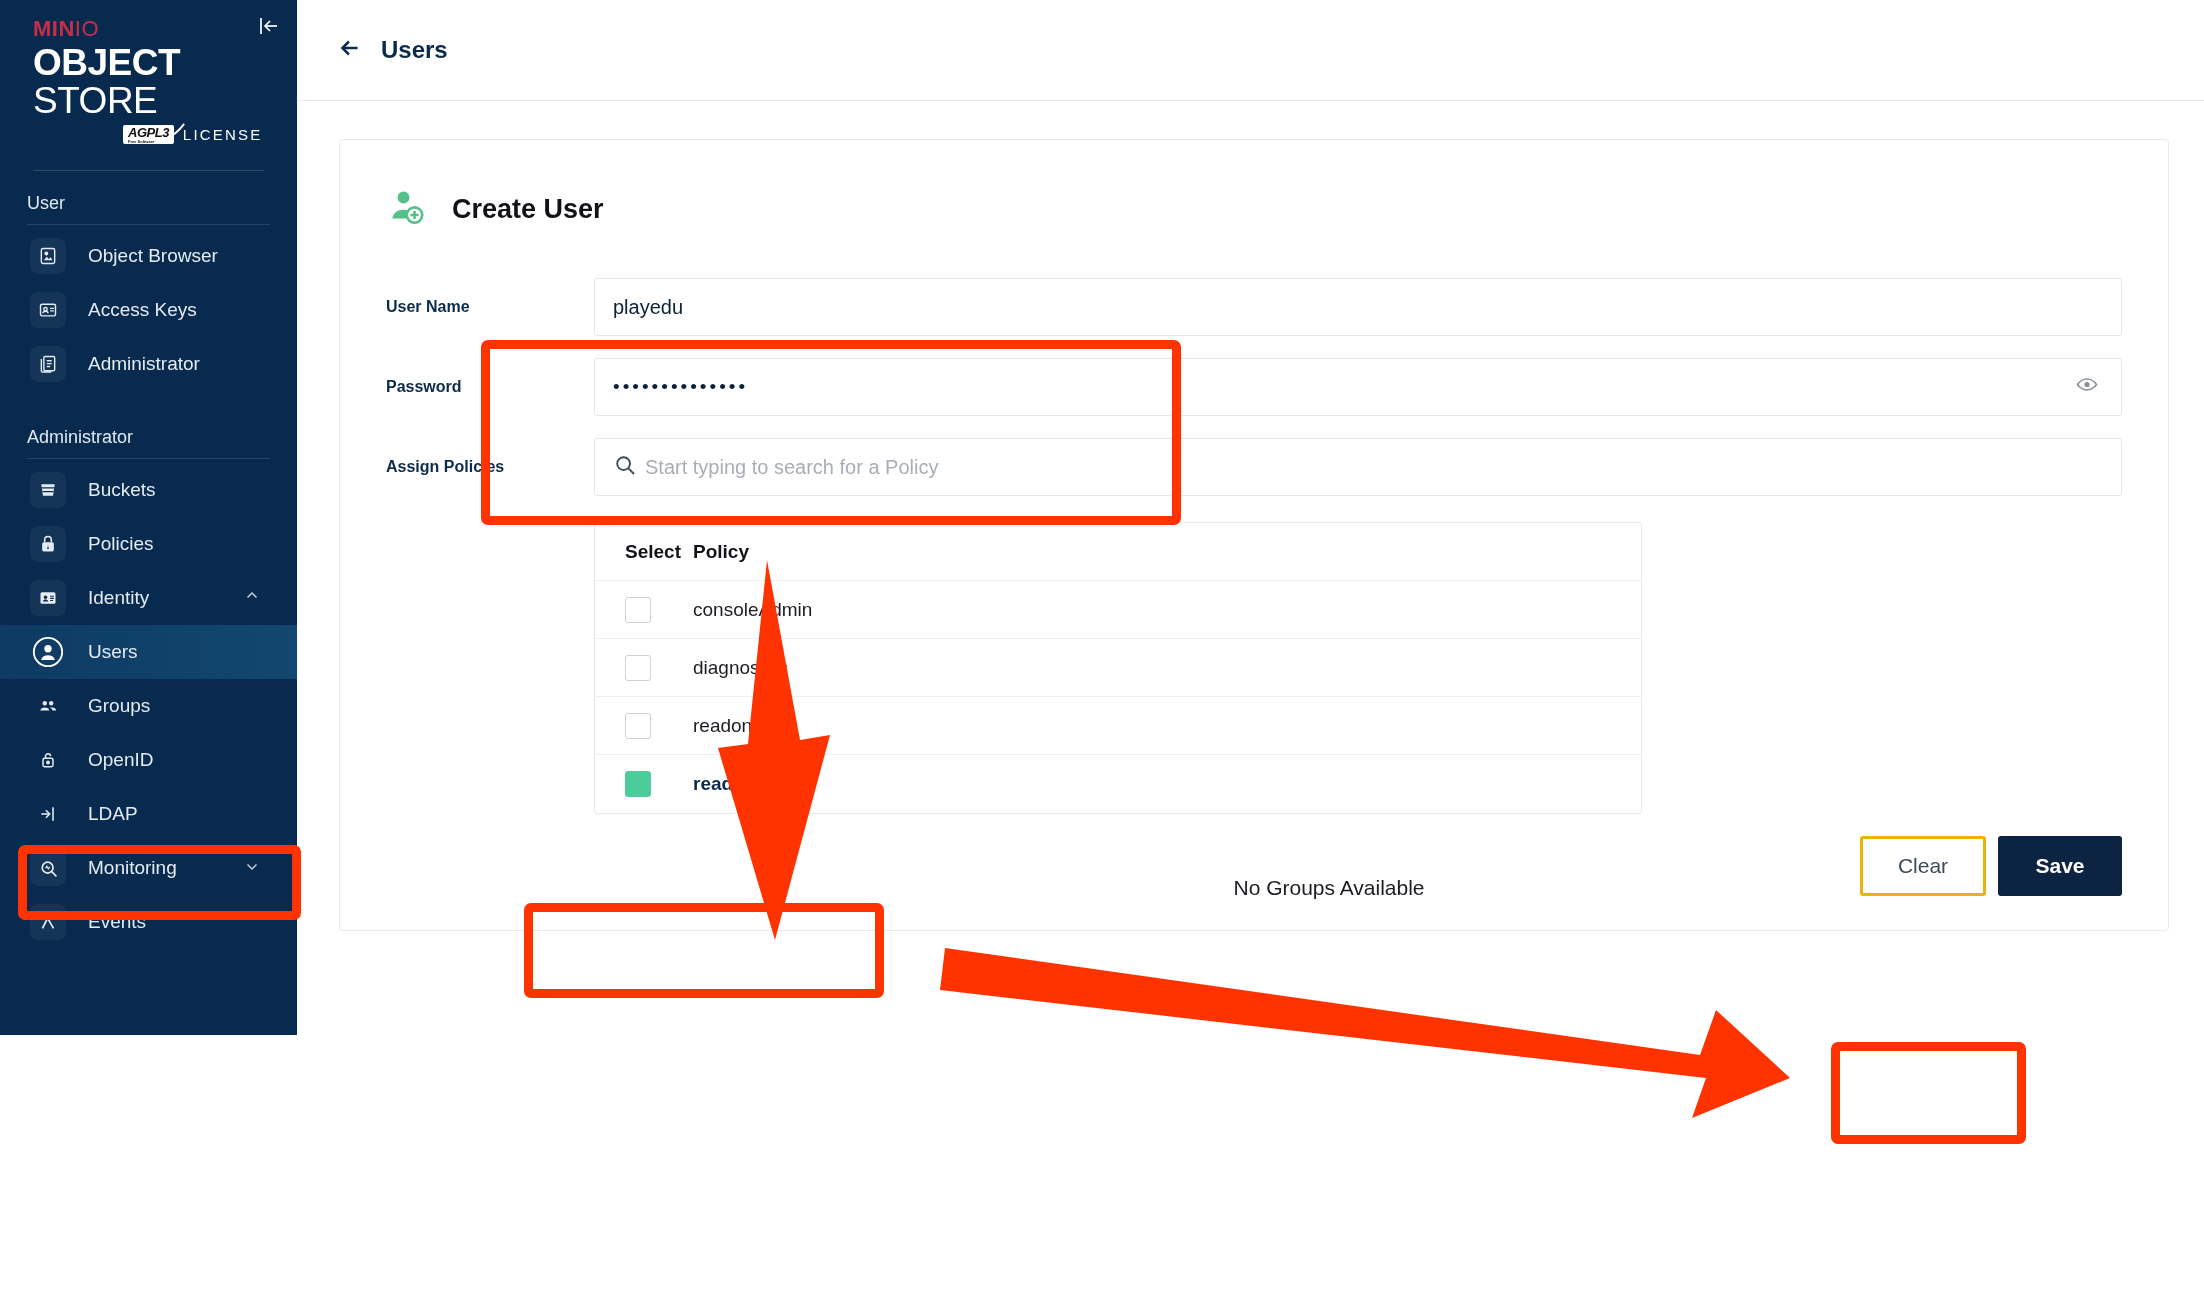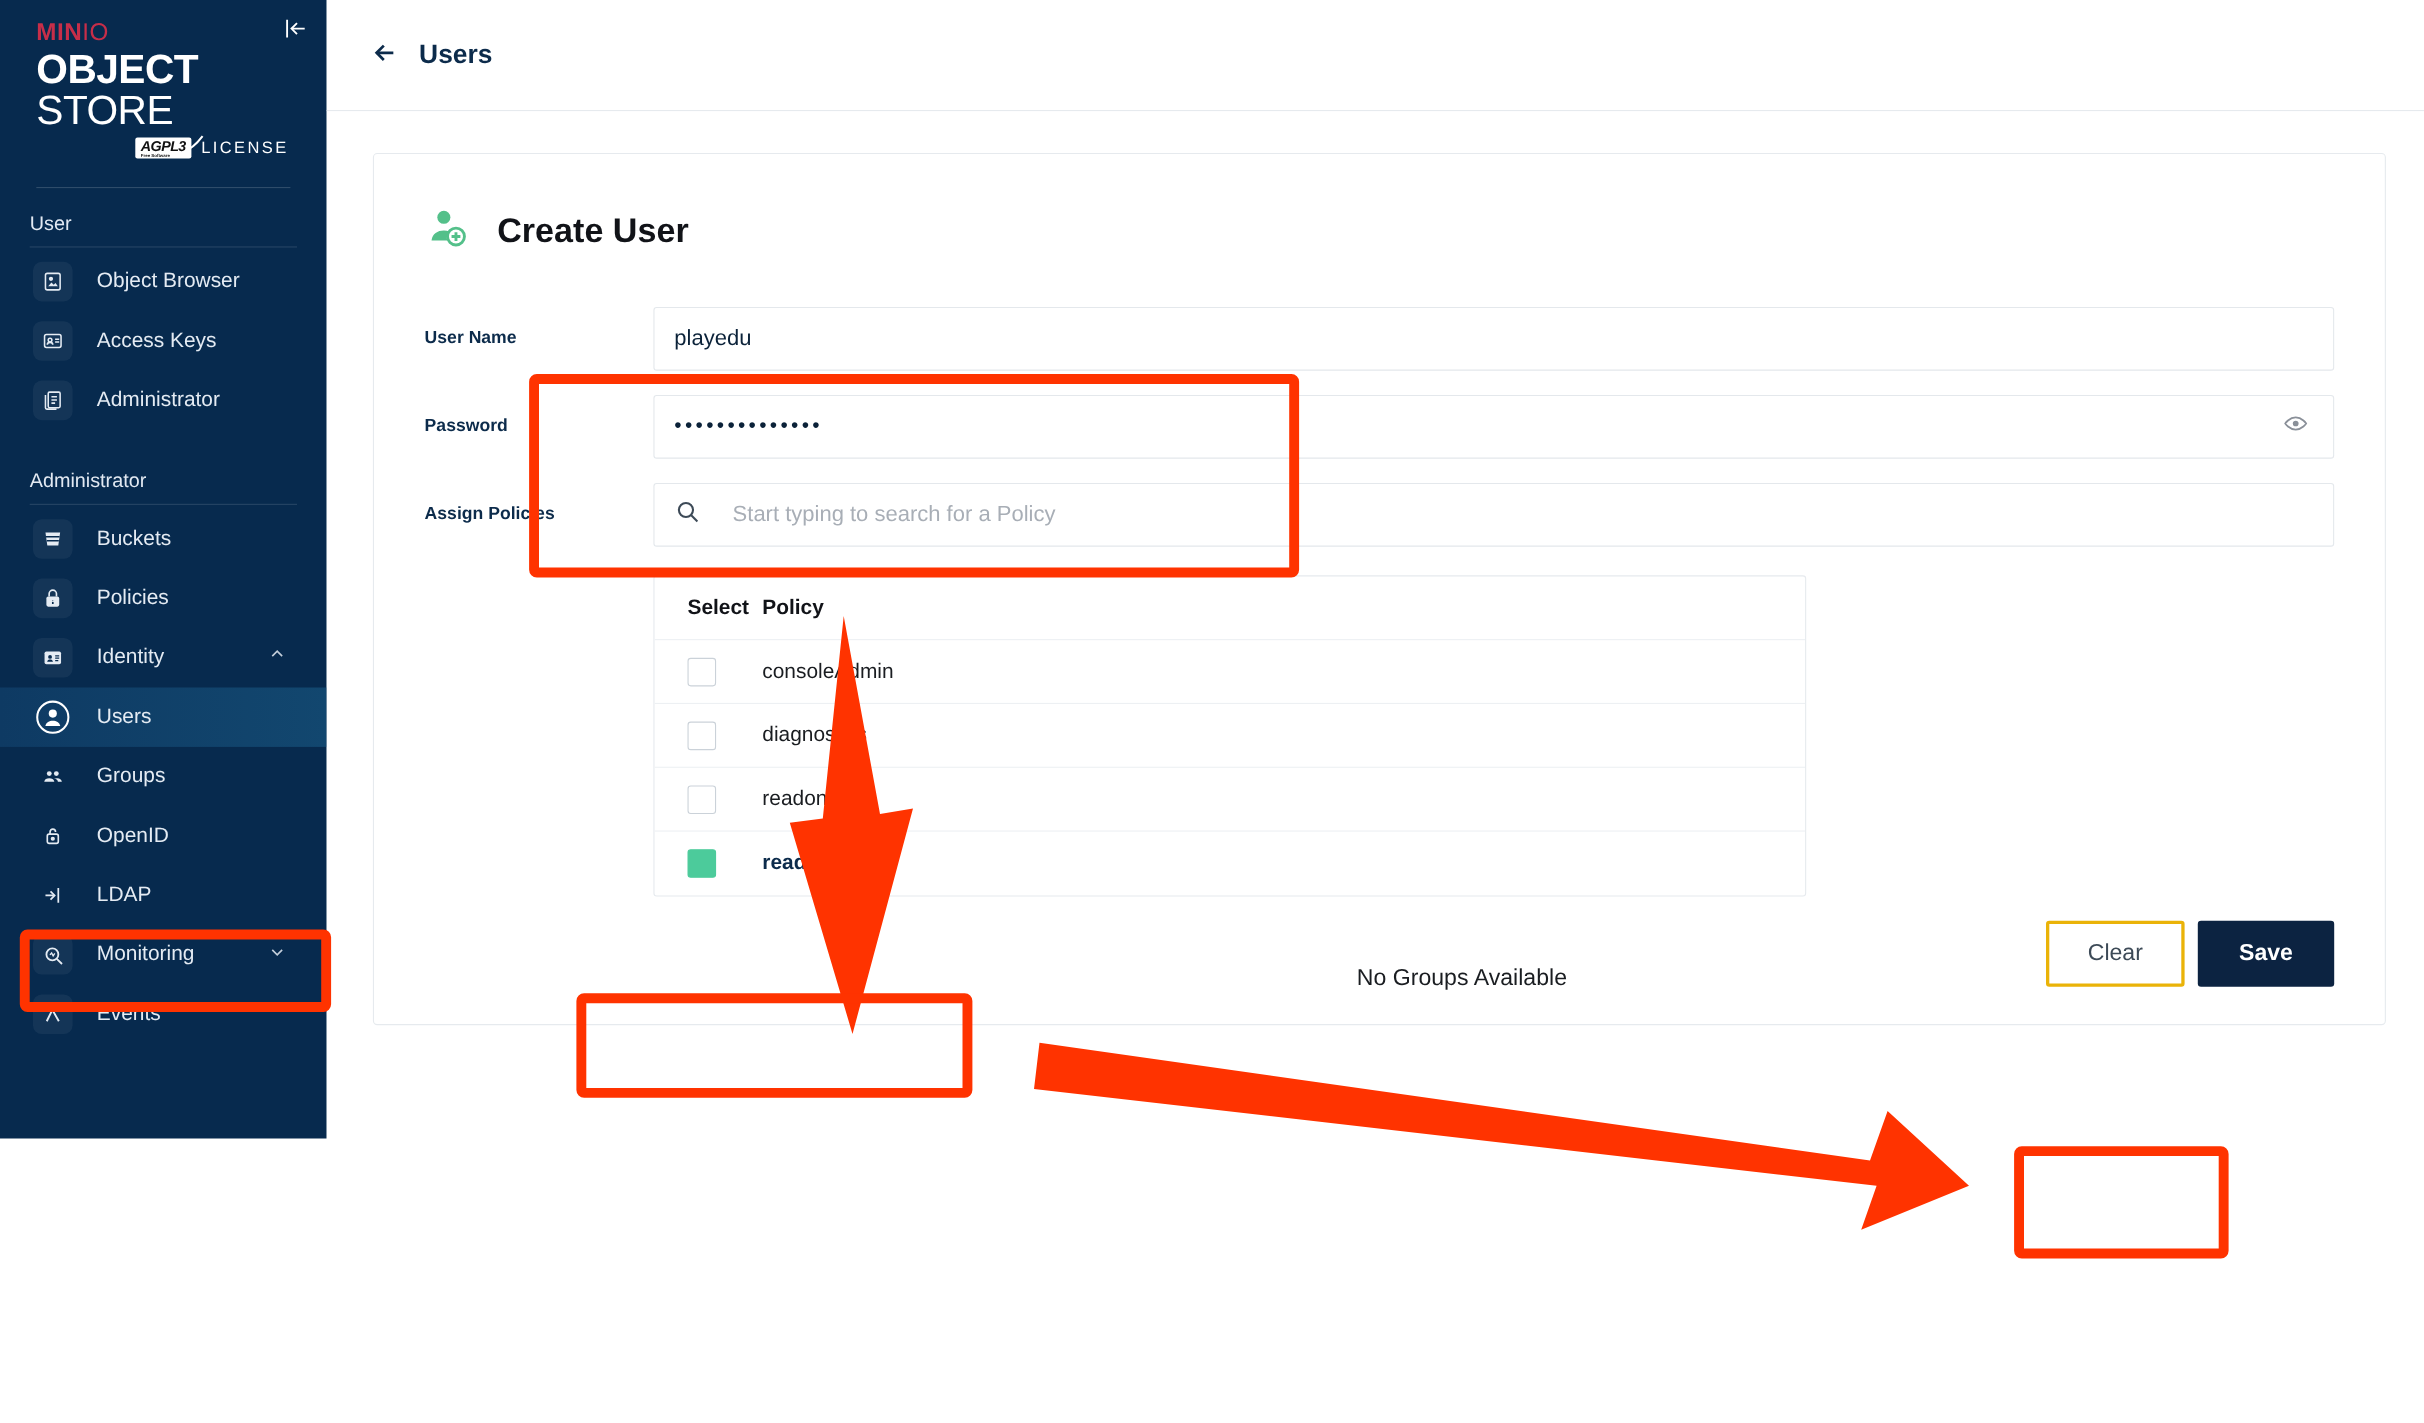--- a/index.html
+++ b/index.html
@@ -84,36 +84,36 @@
   }
   .page-title { color: #0C2B4B; font-size: 24px; font-weight: 700; }
 
   .content { padding: 38px 0 0 42px; }
   .card {
     border: 1px solid #E6EAEE; border-radius: 4px;
     width: 1830px; min-height: 712px; background: #fff;
     padding: 46px 46px 30px 46px; position: relative;
   }
   .card-head { display: flex; align-items: center; gap: 24px; margin-bottom: 46px; }
-  .card-title { font-size: 31px; font-weight: 700; color: #111318; }
+  .card-title { font-size: 27px; font-weight: 700; color: #111318; }
 
   .form-row { display: flex; align-items: center; margin-bottom: 22px; }
   .form-label {
     width: 208px; flex: 0 0 208px;
     font-size: 16px; font-weight: 700; color: #0C2B4B;
   }
   .field {
     flex: 1; height: 58px; border: 1px solid #E4E8EC; border-radius: 3px;
     display: flex; align-items: center; padding: 0 18px;
     font-size: 20px; color: #0B2239; background: #fff; position: relative;
   }
   .field .eye { position: absolute; right: 22px; top: 50%; transform: translateY(-50%); }
   .pw-dots { letter-spacing: 3px; font-size: 19px; color: #0B2239; }
 
-  .field.search { gap: 29px; text-align: right; }
+  .field.search { gap: 8px; text-align: right; }
   .field.search .ph { color: #A8AEB6; font-size: 20px; }
 
   .policy-box {
     margin: 26px 0 0 208px; border: 1px solid #E6EAEE; border-radius: 3px;
     background: #fff; overflow: hidden;
     width: 1048px;
   }
   .pol-head {
     display: flex; align-items: center; height: 58px; padding: 0 0 0 30px;
     font-weight: 700; font-size: 19px; color: #111318; border-bottom: 1px solid #EDF0F3;

